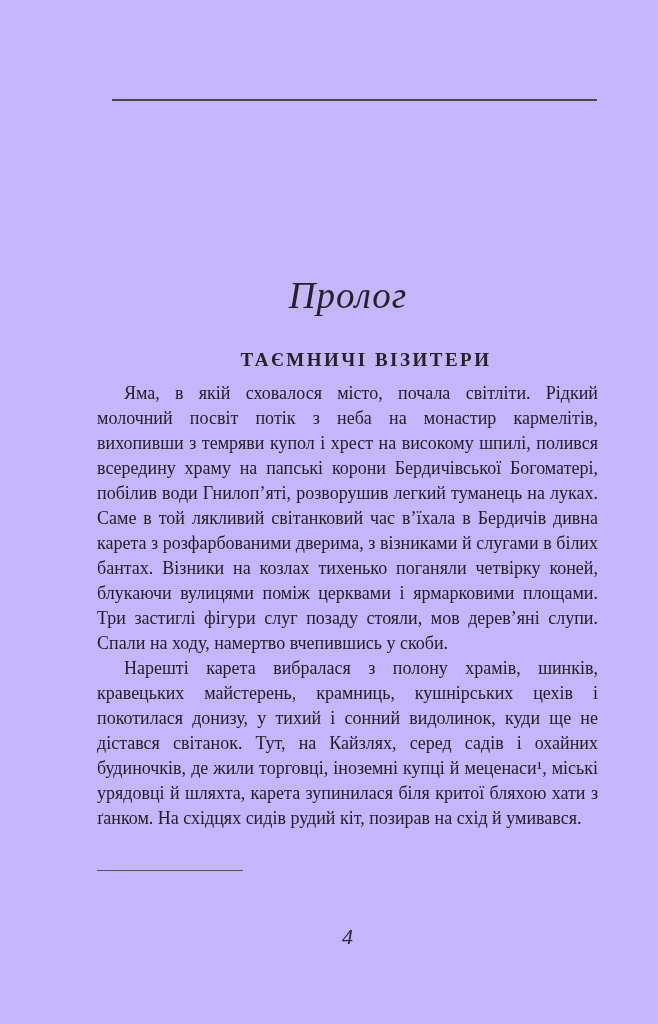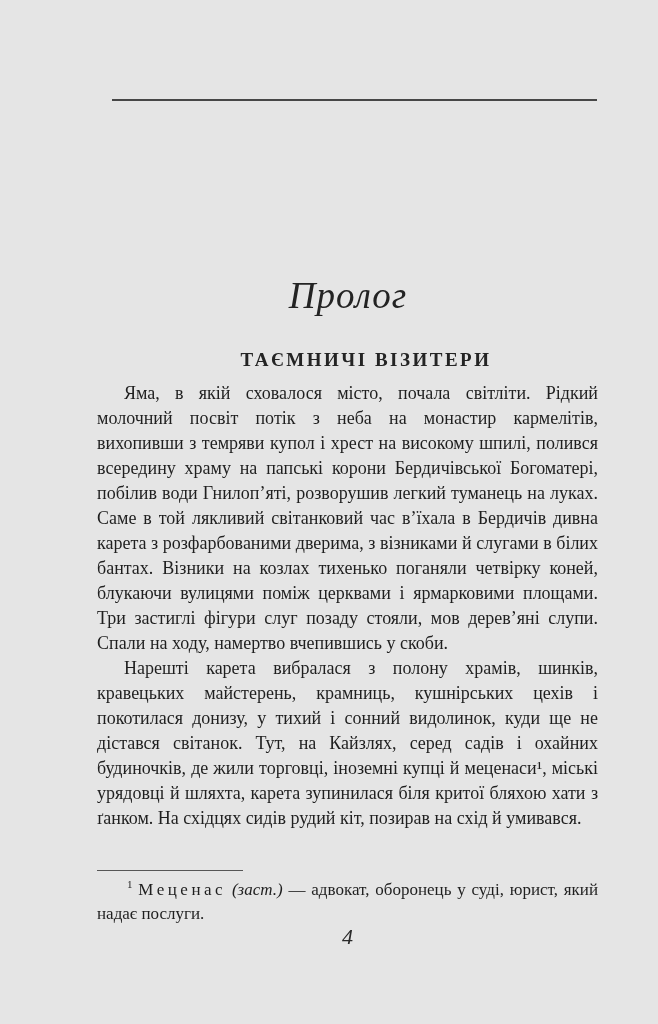--- a/index.html
+++ b/index.html
@@ -4,21 +4,21 @@
 <style>
   html, body {
     margin: 0;
     padding: 0;
     background: #ffffff;
   }
   .page {
     position: relative;
     width: 658px;
     height: 1024px;
-    background: #e5e5e5;
+    background: #c4b5fd;
     font-family: "Liberation Serif", serif;
     color: #1f1f1f;
     overflow: hidden;
   }
   .top-rule {
     position: absolute;
     left: 112px;
     top: 99px;
     width: 485px;
     height: 2px;
@@ -114,23 +114,17 @@
 
   <h2 class="chapter">ТАЄМНИЧІ ВІЗИТЕРИ</h2>
 
   <div class="body-text">
     <p class="para">Яма, в якій сховалося місто, почала світліти. Рідкий молочний посвіт потік з неба на монастир кармелітів, вихопивши з темряви купол і хрест на високому шпилі, полився всередину храму на папські корони Бердичівської Богоматері, побілив води Гнилоп’яті, розворушив легкий туманець на луках. Саме в той лякливий світанковий час в’їхала в Бердичів дивна карета з розфарбованими дверима, з візниками й слугами в білих бантах. Візники на козлах тихенько поганяли четвірку коней, блукаючи вулицями поміж церквами і ярмарковими площами. Три застиглі фігури слуг позаду стояли, мов дерев’яні слупи. Спали на ходу, намертво вчепившись у скоби.</p>
     <p class="para">Нарешті карета вибралася з полону храмів, шинків, кравецьких майстерень, крамниць, кушнірських цехів і покотилася донизу, у тихий і сонний видолинок, куди ще не дістався світанок. Тут, на Кайзлях, серед садів і охайних будиночків, де жили торговці, іноземні купці й меценаси¹, міські урядовці й шляхта, карета зупинилася біля критої бляхою хати з ґанком. На східцях сидів рудий кіт, позирав на схід й умивався.</p>
   </div>
 
   <div class="footnote-block">
     <div class="footnote-rule"></div>
-    <p class="footnote-text">
-      <sup class="fn-marker">1</sup>
-      <span class="fn-term">Меценас</span>
-      <span class="fn-qualifier">(заст.)</span>
-      <span class="fn-definition">— адвокат, оборонець у суді, юрист, який надає послуги.</span>
-    </p>
   </div>
 
   <div class="page-number">4</div>
 
 </div>
 
 </body></html>

